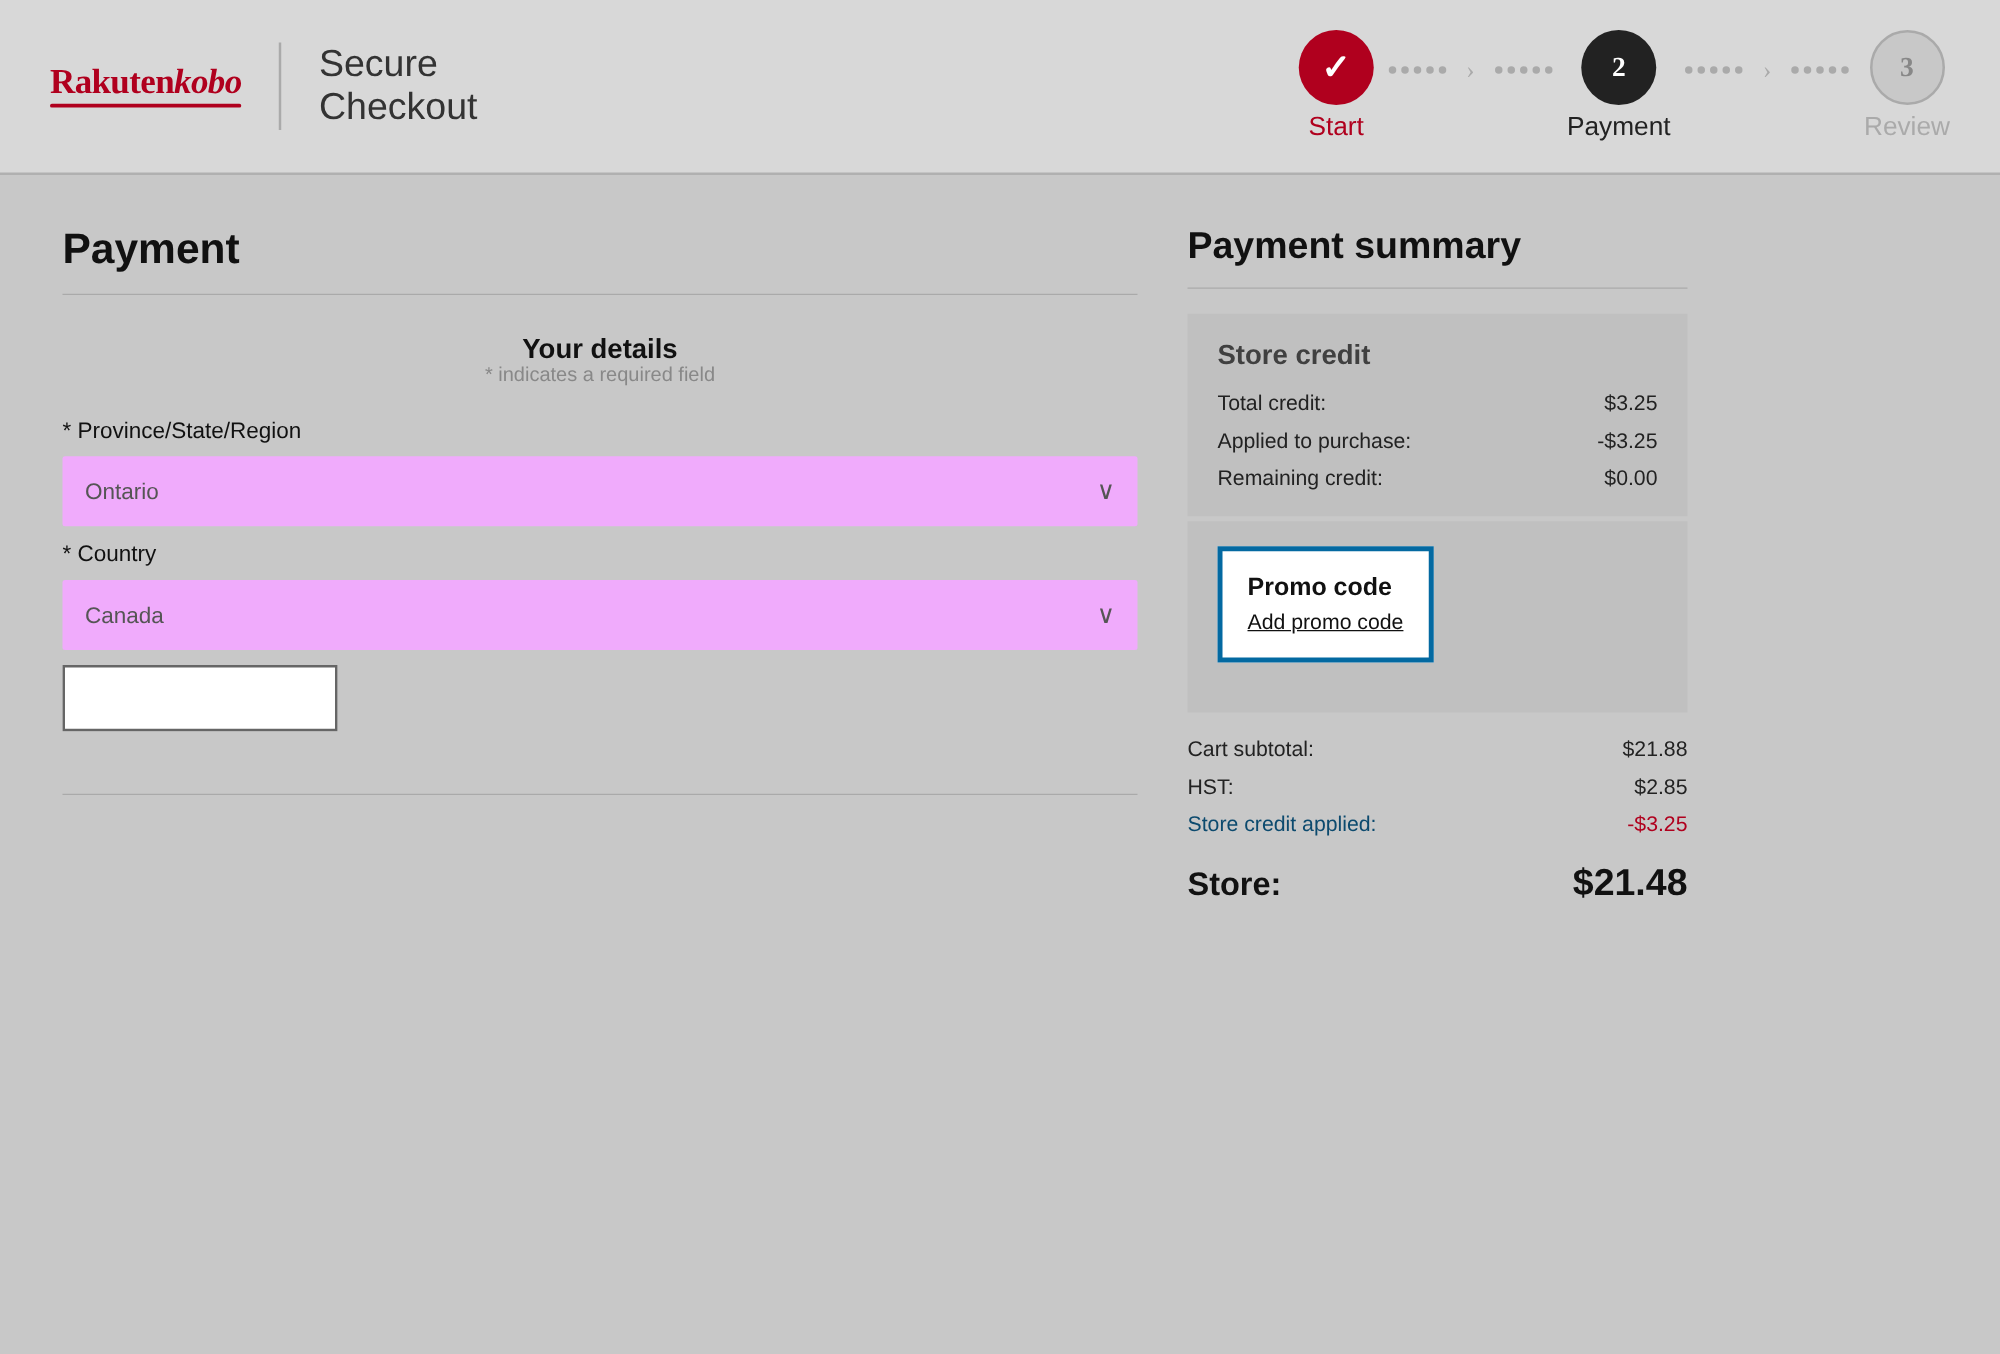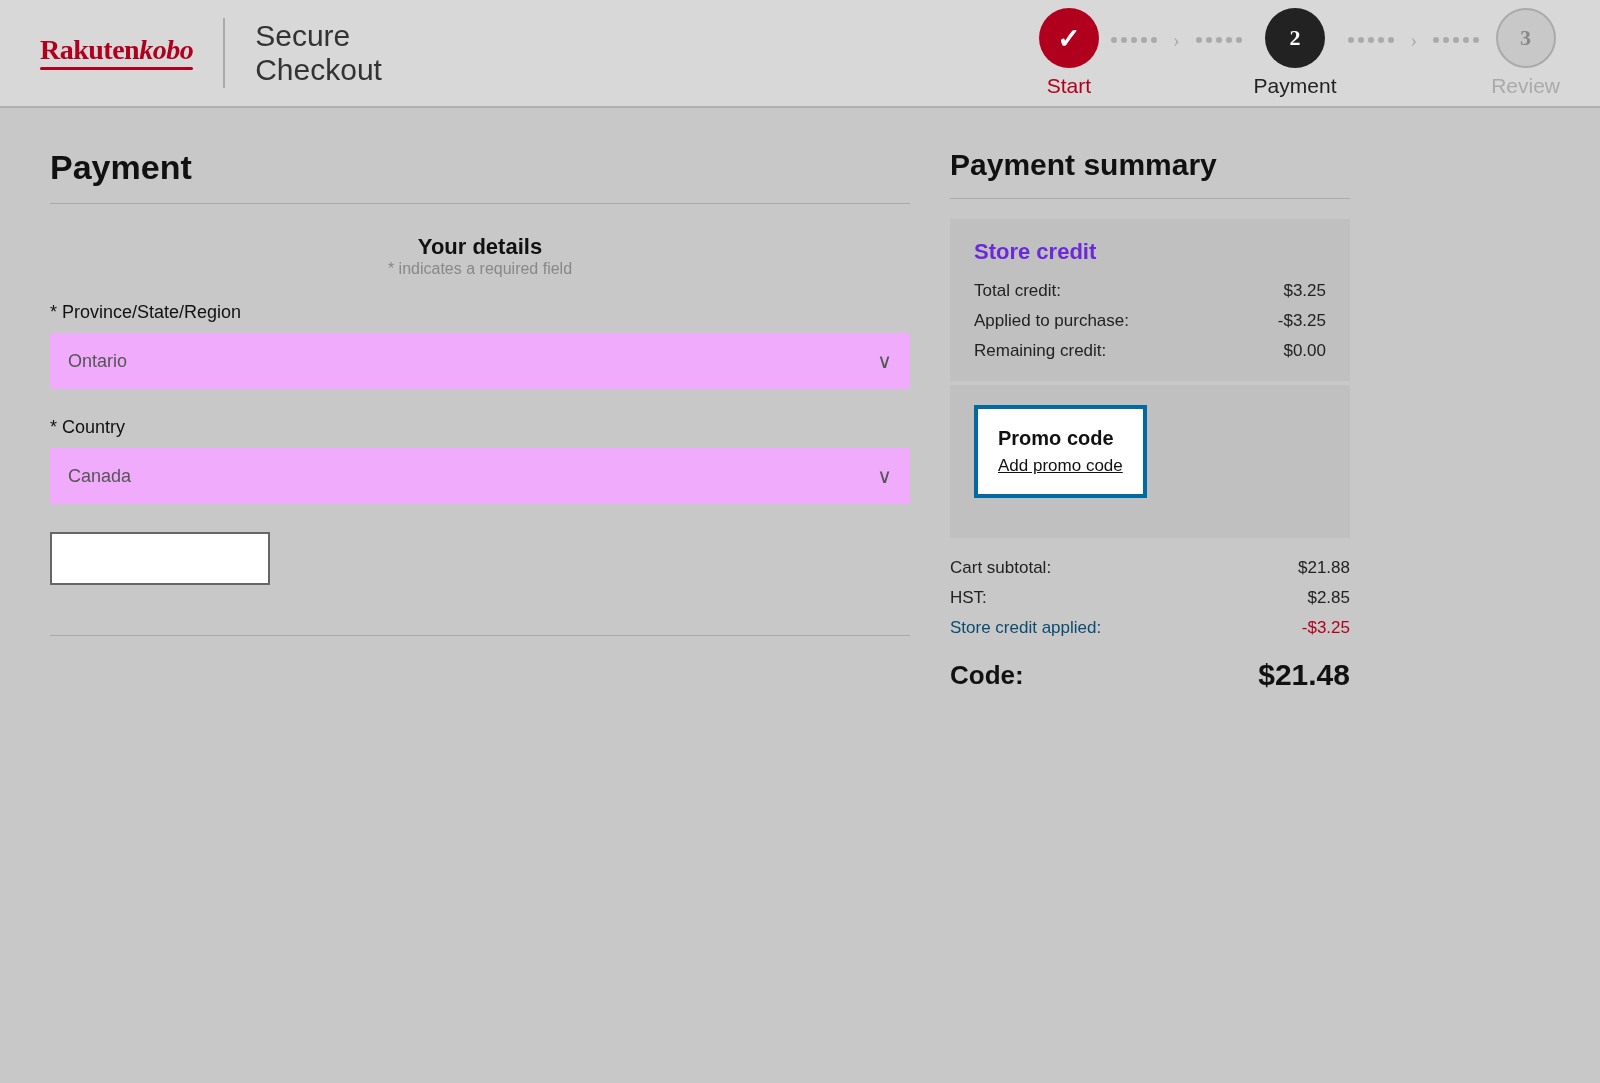--- a/index.html
+++ b/index.html
@@ -12,21 +12,21 @@
       flex-direction: column;
     }
 
     
     .header {
       background: #d8d8d8;
       border-bottom: 2px solid #b0b0b0;
       display: flex;
       align-items: center;
       padding: 0 40px;
-      height: 108px;
+      height: 140px;
       gap: 0;
     }
 
     .logo-area {
       display: flex;
       align-items: center;
       flex: 0 0 auto;
     }
 
     .logo {
@@ -188,21 +188,21 @@
       font-family: Arial, sans-serif;
     }
 
     .required-note {
       font-size: 16px;
       color: #888;
       font-family: Arial, sans-serif;
     }
 
     .field-group {
-      margin-bottom: 28px;
+      margin-bottom: 12px;
     }
 
     .field-label {
       font-size: 18px;
       color: #111;
       font-family: Arial, sans-serif;
       margin-bottom: 10px;
     }
 
     .select-wrapper {
@@ -271,21 +271,21 @@
 
     .store-credit-box {
       background: #c0c0c0;
       padding: 20px 24px;
       margin-bottom: 4px;
     }
 
     .store-credit-title {
       font-size: 22px;
       font-weight: bold;
-      color: #6d28d9;
+      color: #404040;
       font-family: Arial, sans-serif;
       margin-bottom: 16px;
     }
 
     .summary-row {
       display: flex;
       justify-content: space-between;
       align-items: center;
       margin-bottom: 10px;
       font-family: Arial, sans-serif;
@@ -521,18 +521,18 @@
         <span class="row-label">HST:</span>
         <span class="row-value">$2.85</span>
       </div>
       <div class="summary-row">
         <span class="row-label" style="color:#0c4a6e;">Store credit applied:</span>
         <span class="row-value" style="color:#b0001e;">-$3.25</span>
       </div>
     </div>
 
     <div class="total-row">
-      <span class="total-label">Code:</span>
+      <span class="total-label">Store:</span>
       <span class="total-value">$21.48</span>
     </div>
   </div>
 
 </main>
 
 </body></html>

